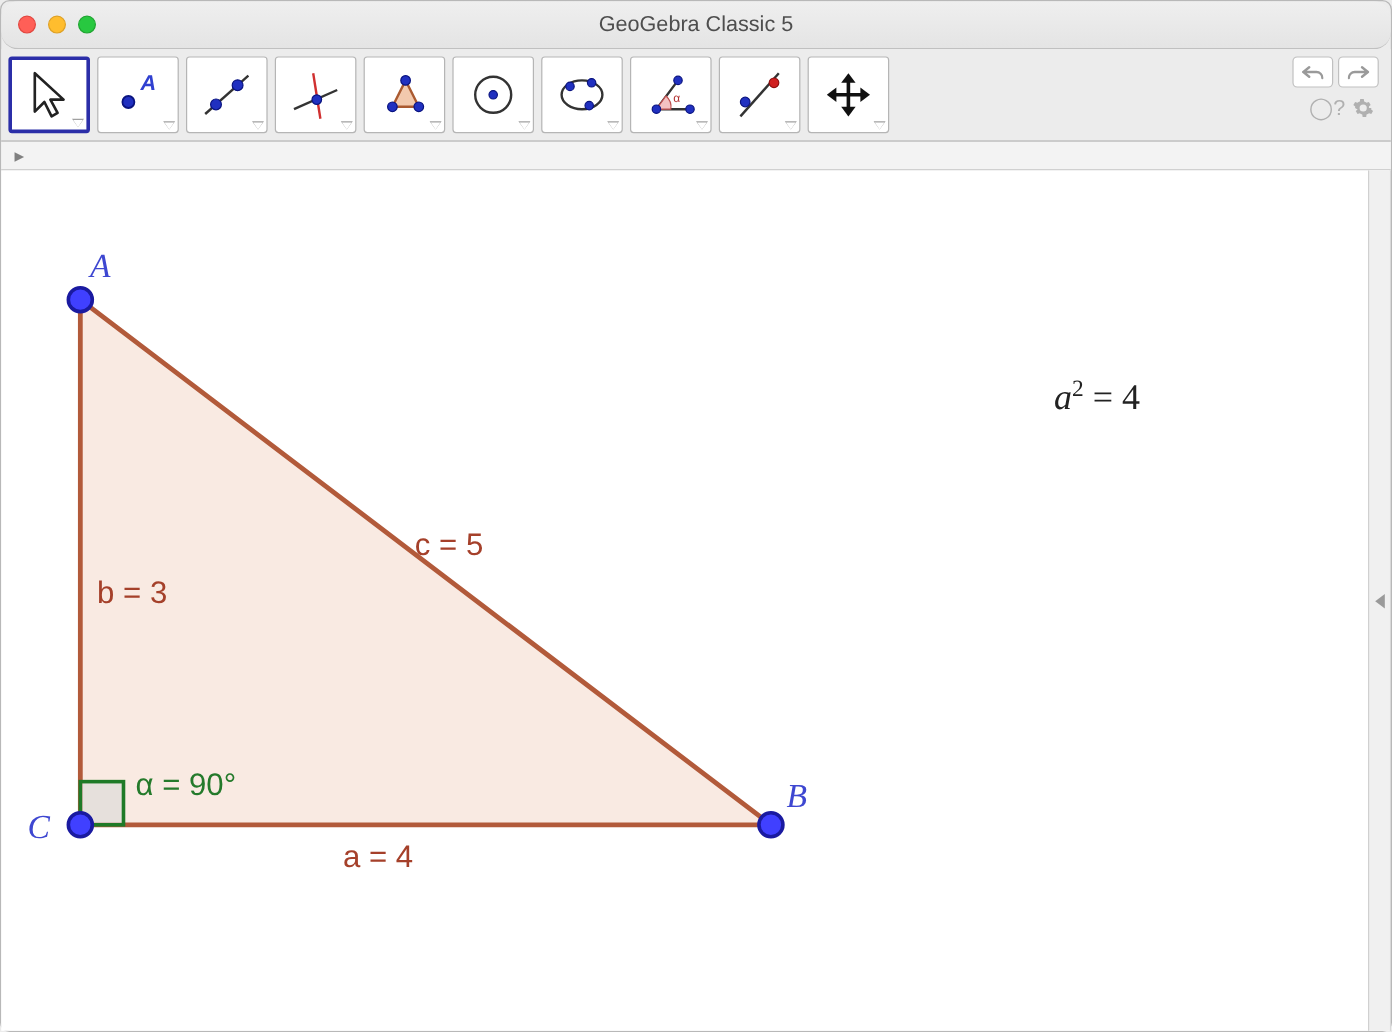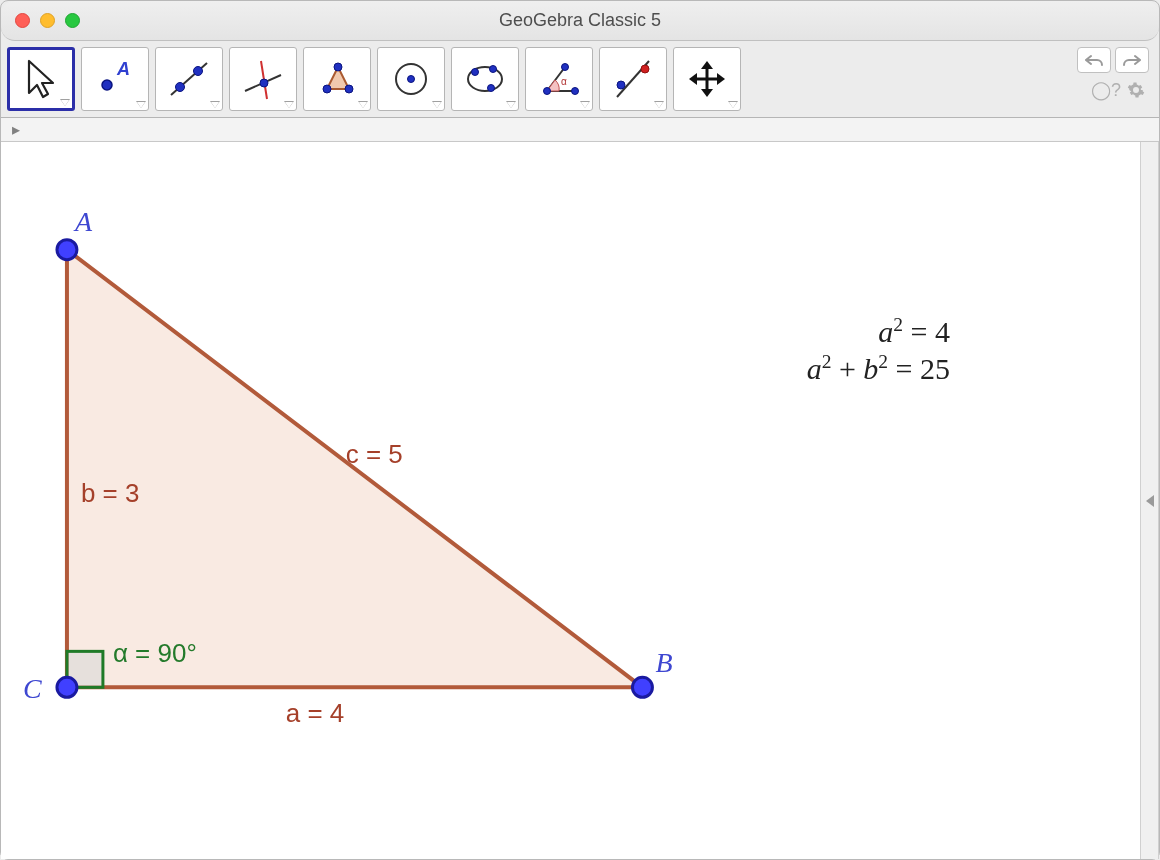--- a/index.html
+++ b/index.html
@@ -332,21 +332,20 @@
         <text class="edge-label" x="80" y="360">b = 3</text>
         <text class="edge-label" x="345" y="320">c = 5</text>
         <text class="edge-label" x="285" y="580">a = 4</text>
 
         <text class="angle-label" x="112" y="520">α = 90°</text>
       </svg>
 
       
       <div class="mathblock">
         <div class="line"><i>a</i><sup>2</sup> = <span>4</span></div>
-        <div class="line"><i>a</i><sup>2</sup> + <i>b</i><sup>2</sup> = <span>25</span></div>
       </div>
     </div>
 
     <div class="right-gutter">
       <div class="tri"></div>
     </div>
   </div>
 
 </div>
 

